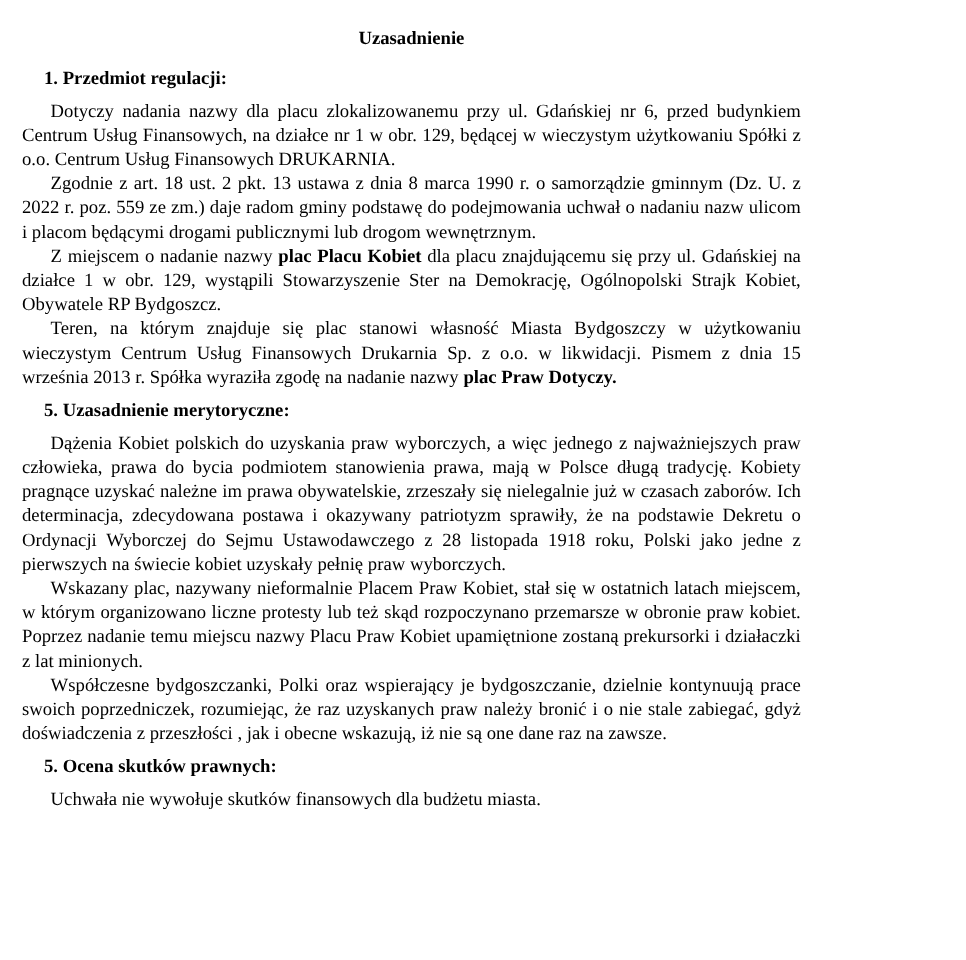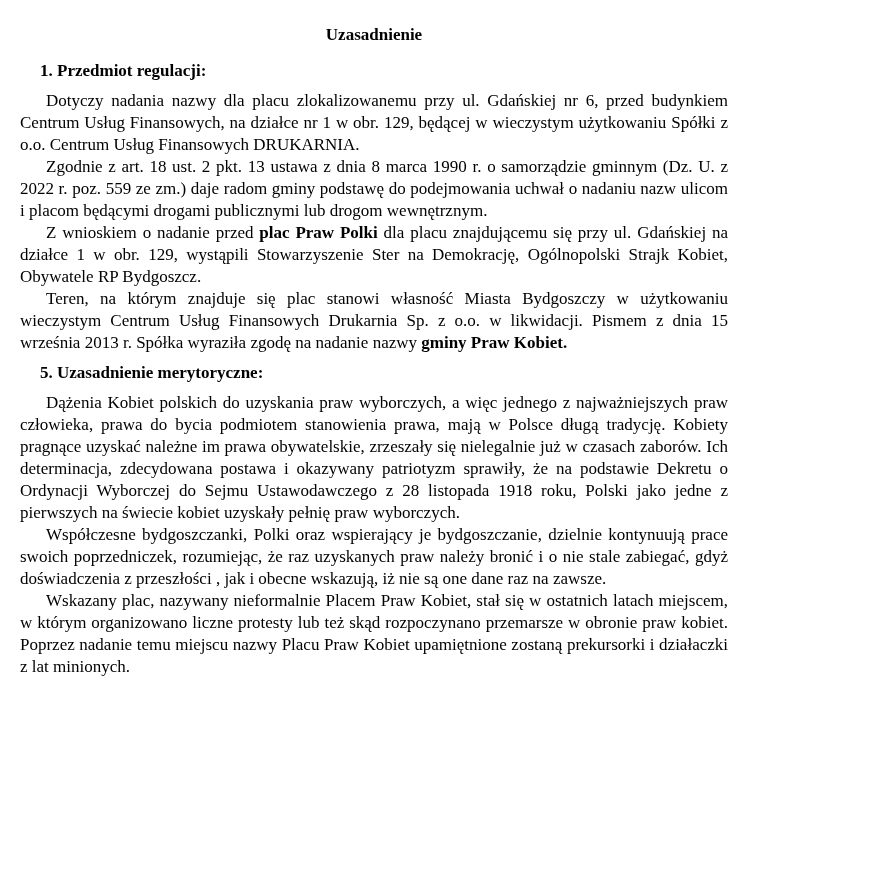--- a/index.html
+++ b/index.html
@@ -51,25 +51,29 @@
   <section>
     <h2 class="heading">1. Przedmiot regulacji:</h2>
     <p class="para"><span>Dotyczy nadania nazwy dla placu zlokalizowanemu przy ul. Gdańskiej nr 6, przed budynkiem Centrum Usług Finansowych, na działce nr 1 w obr. 129, będącej w wieczystym użytkowaniu Spółki z o.o. Centrum Usług Finansowych DRUKARNIA.</span></p>
   </section>
 
   <section>
     <p class="para"><span>Zgodnie z art. 18 ust. 2 pkt. 13 ustawa z dnia 8 marca 1990 r. o samorządzie gminnym (Dz. U. z 2022 r. poz. 559 ze zm.) daje radom gminy podstawę do podejmowania uchwał o nadaniu nazw ulicom i placom będącymi drogami publicznymi lub drogom wewnętrznym.</span></p>
   </section>
 
   <section>
-    <p class="para"><span>Z wnioskiem o nadanie przed </span><b>plac Praw Polki</b><span> dla placu znajdującemu się przy ul. Gdańskiej na działce 1 w obr. 129, wystąpili Stowarzyszenie Ster na Demokrację, Ogólnopolski Strajk Kobiet, Obywatele RP Bydgoszcz.</span></p>
-    <p class="para"><span>Teren, na którym znajduje się plac stanowi własność Miasta Bydgoszczy w użytkowaniu wieczystym Centrum Usług Finansowych Drukarnia Sp. z o.o. w likwidacji. Pismem z dnia 15 września 2013 r. Spółka wyraziła zgodę na nadanie nazwy </span><b>gminy Praw Kobiet.</b></p>
+    <p class="para"><span>Z miejscem o nadanie nazwy </span><b>plac Placu Kobiet</b><span> dla placu znajdującemu się przy ul. Gdańskiej na działce 1 w obr. 129, wystąpili Stowarzyszenie Ster na Demokrację, Ogólnopolski Strajk Kobiet, Obywatele RP Bydgoszcz.</span></p>
+    <p class="para"><span>Teren, na którym znajduje się plac stanowi własność Miasta Bydgoszczy w użytkowaniu wieczystym Centrum Usług Finansowych Drukarnia Sp. z o.o. w likwidacji. Pismem z dnia 15 września 2013 r. Spółka wyraziła zgodę na nadanie nazwy </span><b>plac Praw Dotyczy.</b></p>
   </section>
 
   <section>
     <h2 class="heading">5. Uzasadnienie merytoryczne:</h2>
     <p class="para"><span>Dążenia Kobiet polskich do uzyskania praw wyborczych, a więc jednego z najważniejszych praw człowieka, prawa do bycia podmiotem stanowienia prawa, mają w Polsce długą tradycję. Kobiety pragnące uzyskać należne im prawa obywatelskie, zrzeszały się nielegalnie już w czasach zaborów. Ich determinacja, zdecydowana postawa i okazywany patriotyzm sprawiły, że na podstawie Dekretu o Ordynacji Wyborczej do Sejmu Ustawodawczego z 28 listopada 1918 roku, Polski jako jedne z pierwszych na świecie kobiet uzyskały pełnię praw wyborczych.</span></p>
+    <p class="para"><span>Wskazany plac, nazywany nieformalnie Placem Praw Kobiet, stał się w ostatnich latach miejscem, w którym organizowano liczne protesty lub też skąd rozpoczynano przemarsze w obronie praw kobiet. Poprzez nadanie temu miejscu nazwy Placu Praw Kobiet upamiętnione zostaną prekursorki i działaczki z lat minionych.</span></p>
     <p class="para"><span>Współczesne bydgoszczanki, Polki oraz wspierający je bydgoszczanie, dzielnie kontynuują prace swoich poprzedniczek, rozumiejąc, że raz uzyskanych praw należy bronić i o nie stale zabiegać, gdyż doświadczenia z przeszłości , jak i obecne wskazują, iż nie są one dane raz na zawsze.</span></p>
-    <p class="para"><span>Wskazany plac, nazywany nieformalnie Placem Praw Kobiet, stał się w ostatnich latach miejscem, w którym organizowano liczne protesty lub też skąd rozpoczynano przemarsze w obronie praw kobiet. Poprzez nadanie temu miejscu nazwy Placu Praw Kobiet upamiętnione zostaną prekursorki i działaczki z lat minionych.</span></p>
   </section>
 
+  <section>
+    <h2 class="heading">5. Ocena skutków prawnych:</h2>
+    <p class="para"><span>Uchwała nie wywołuje skutków finansowych dla budżetu miasta.</span></p>
+  </section>
 
 </main>
 
 </body></html>

